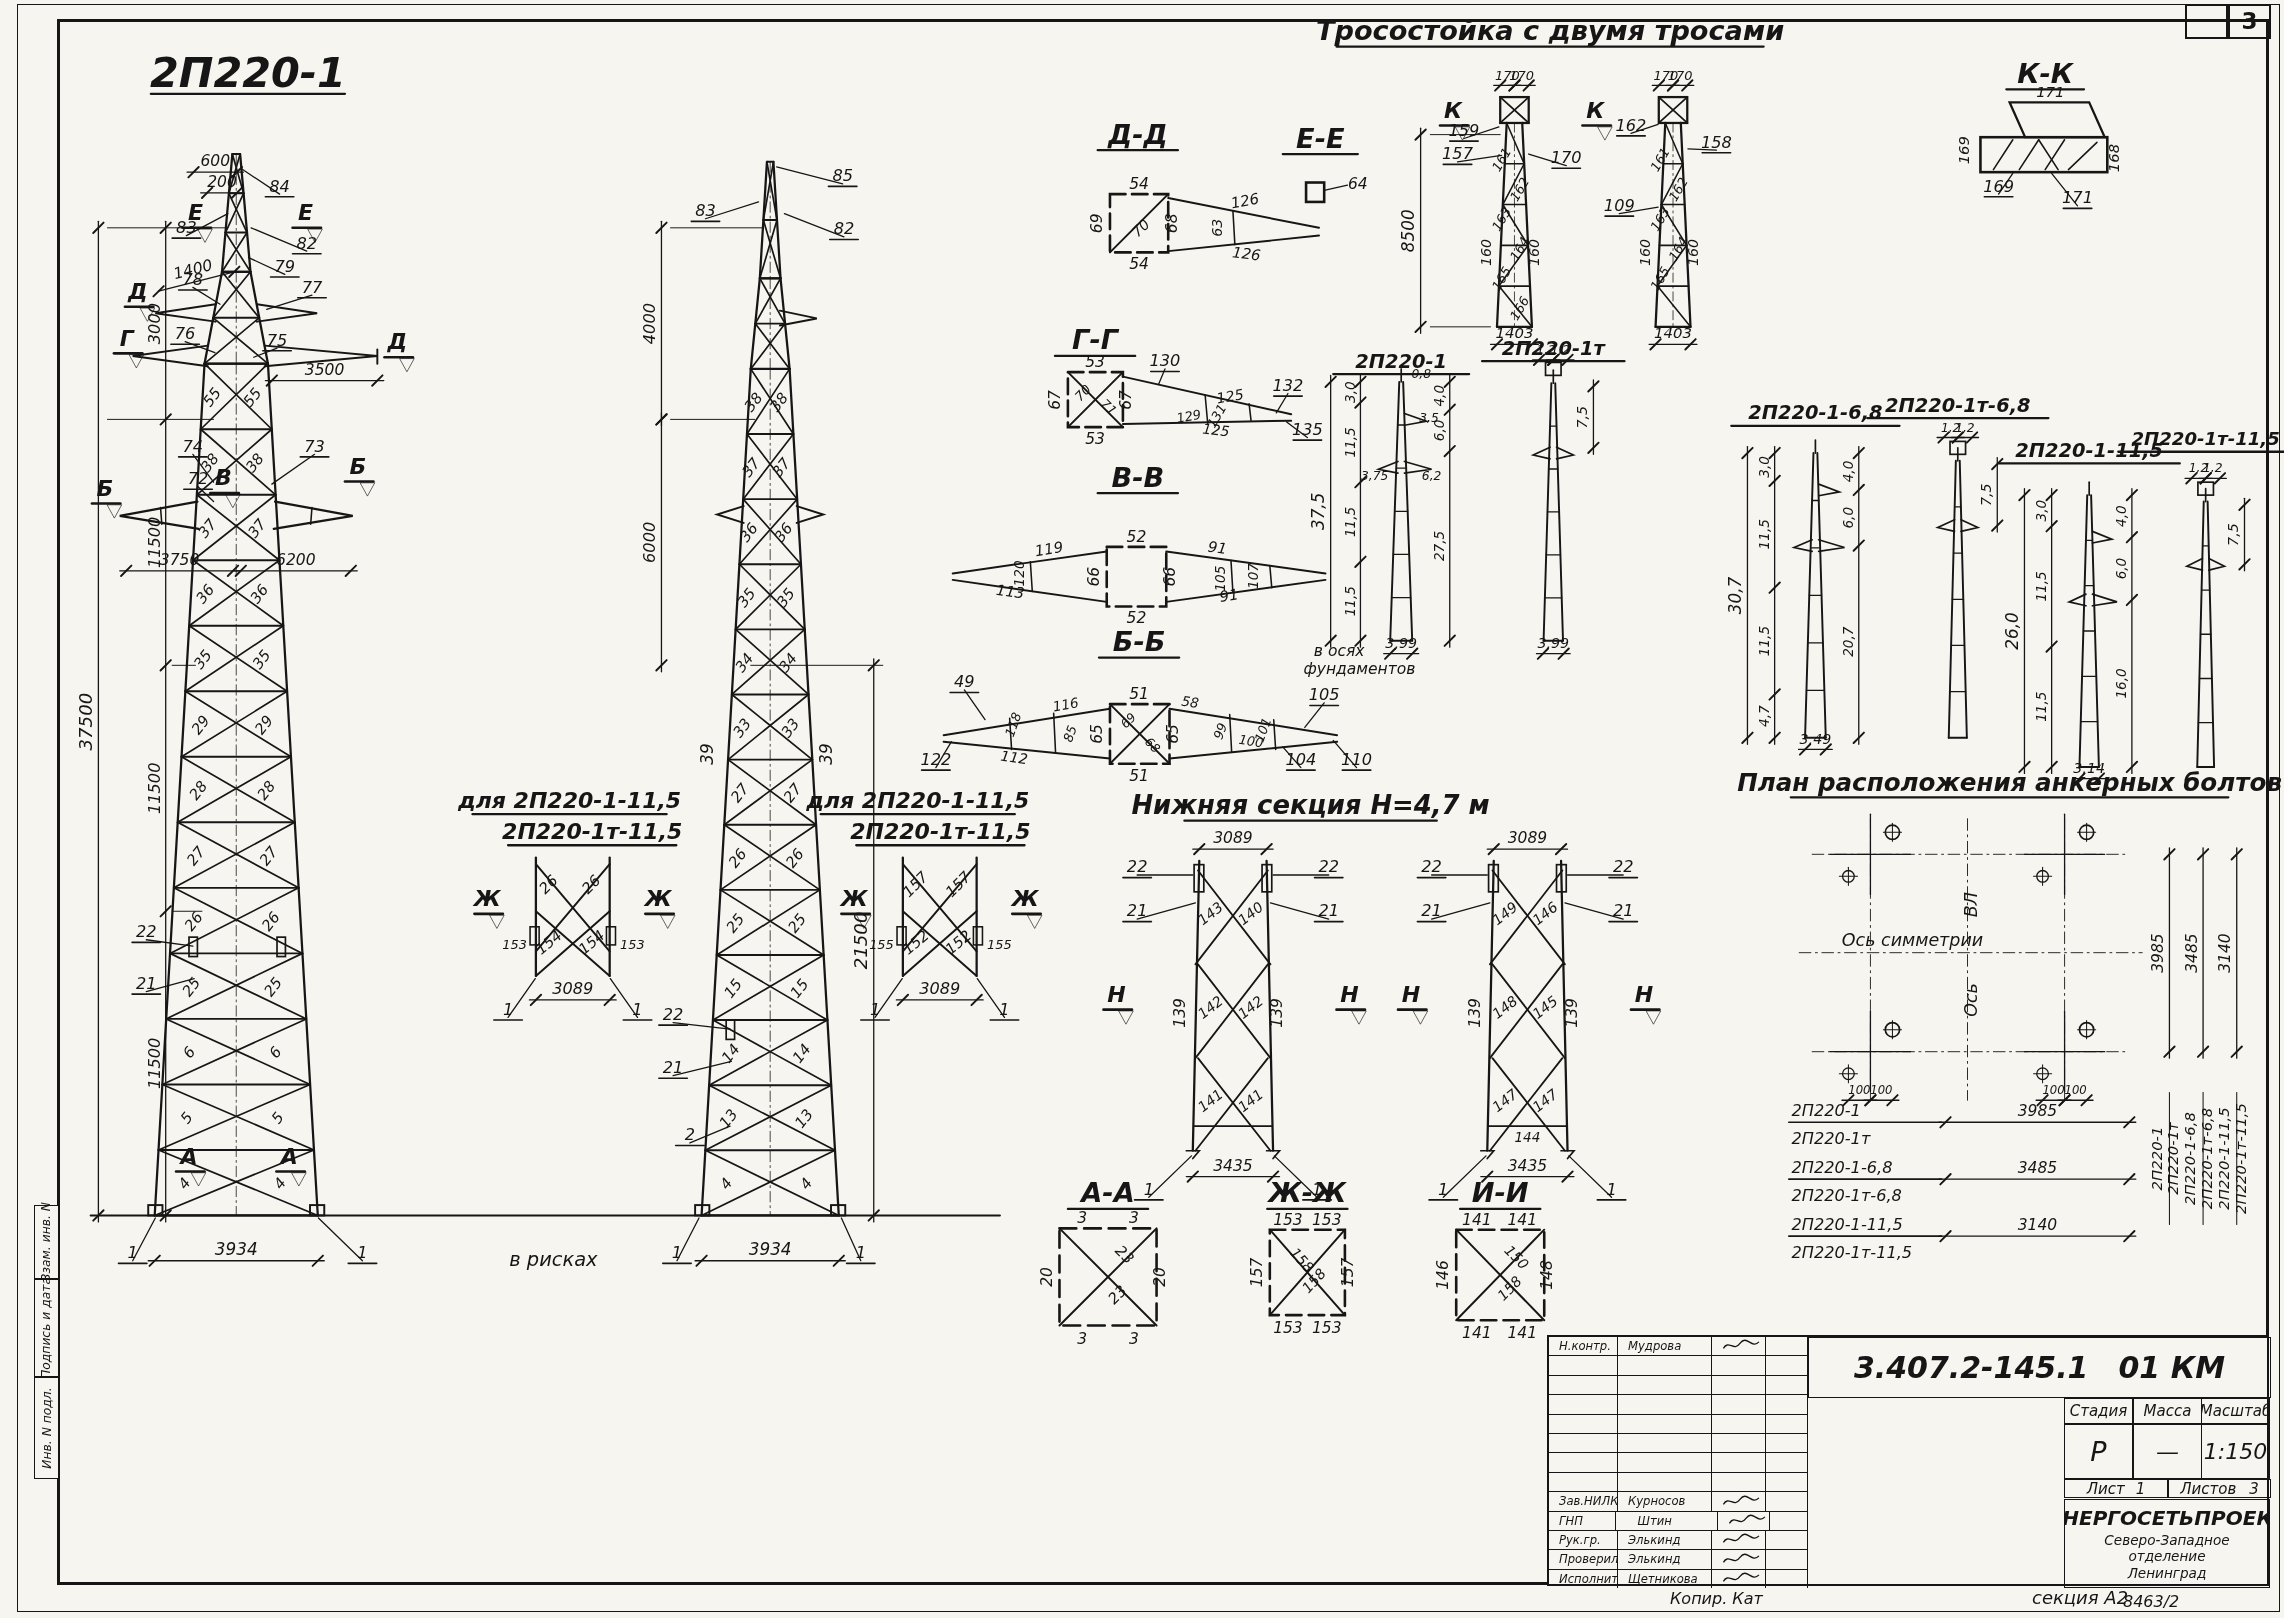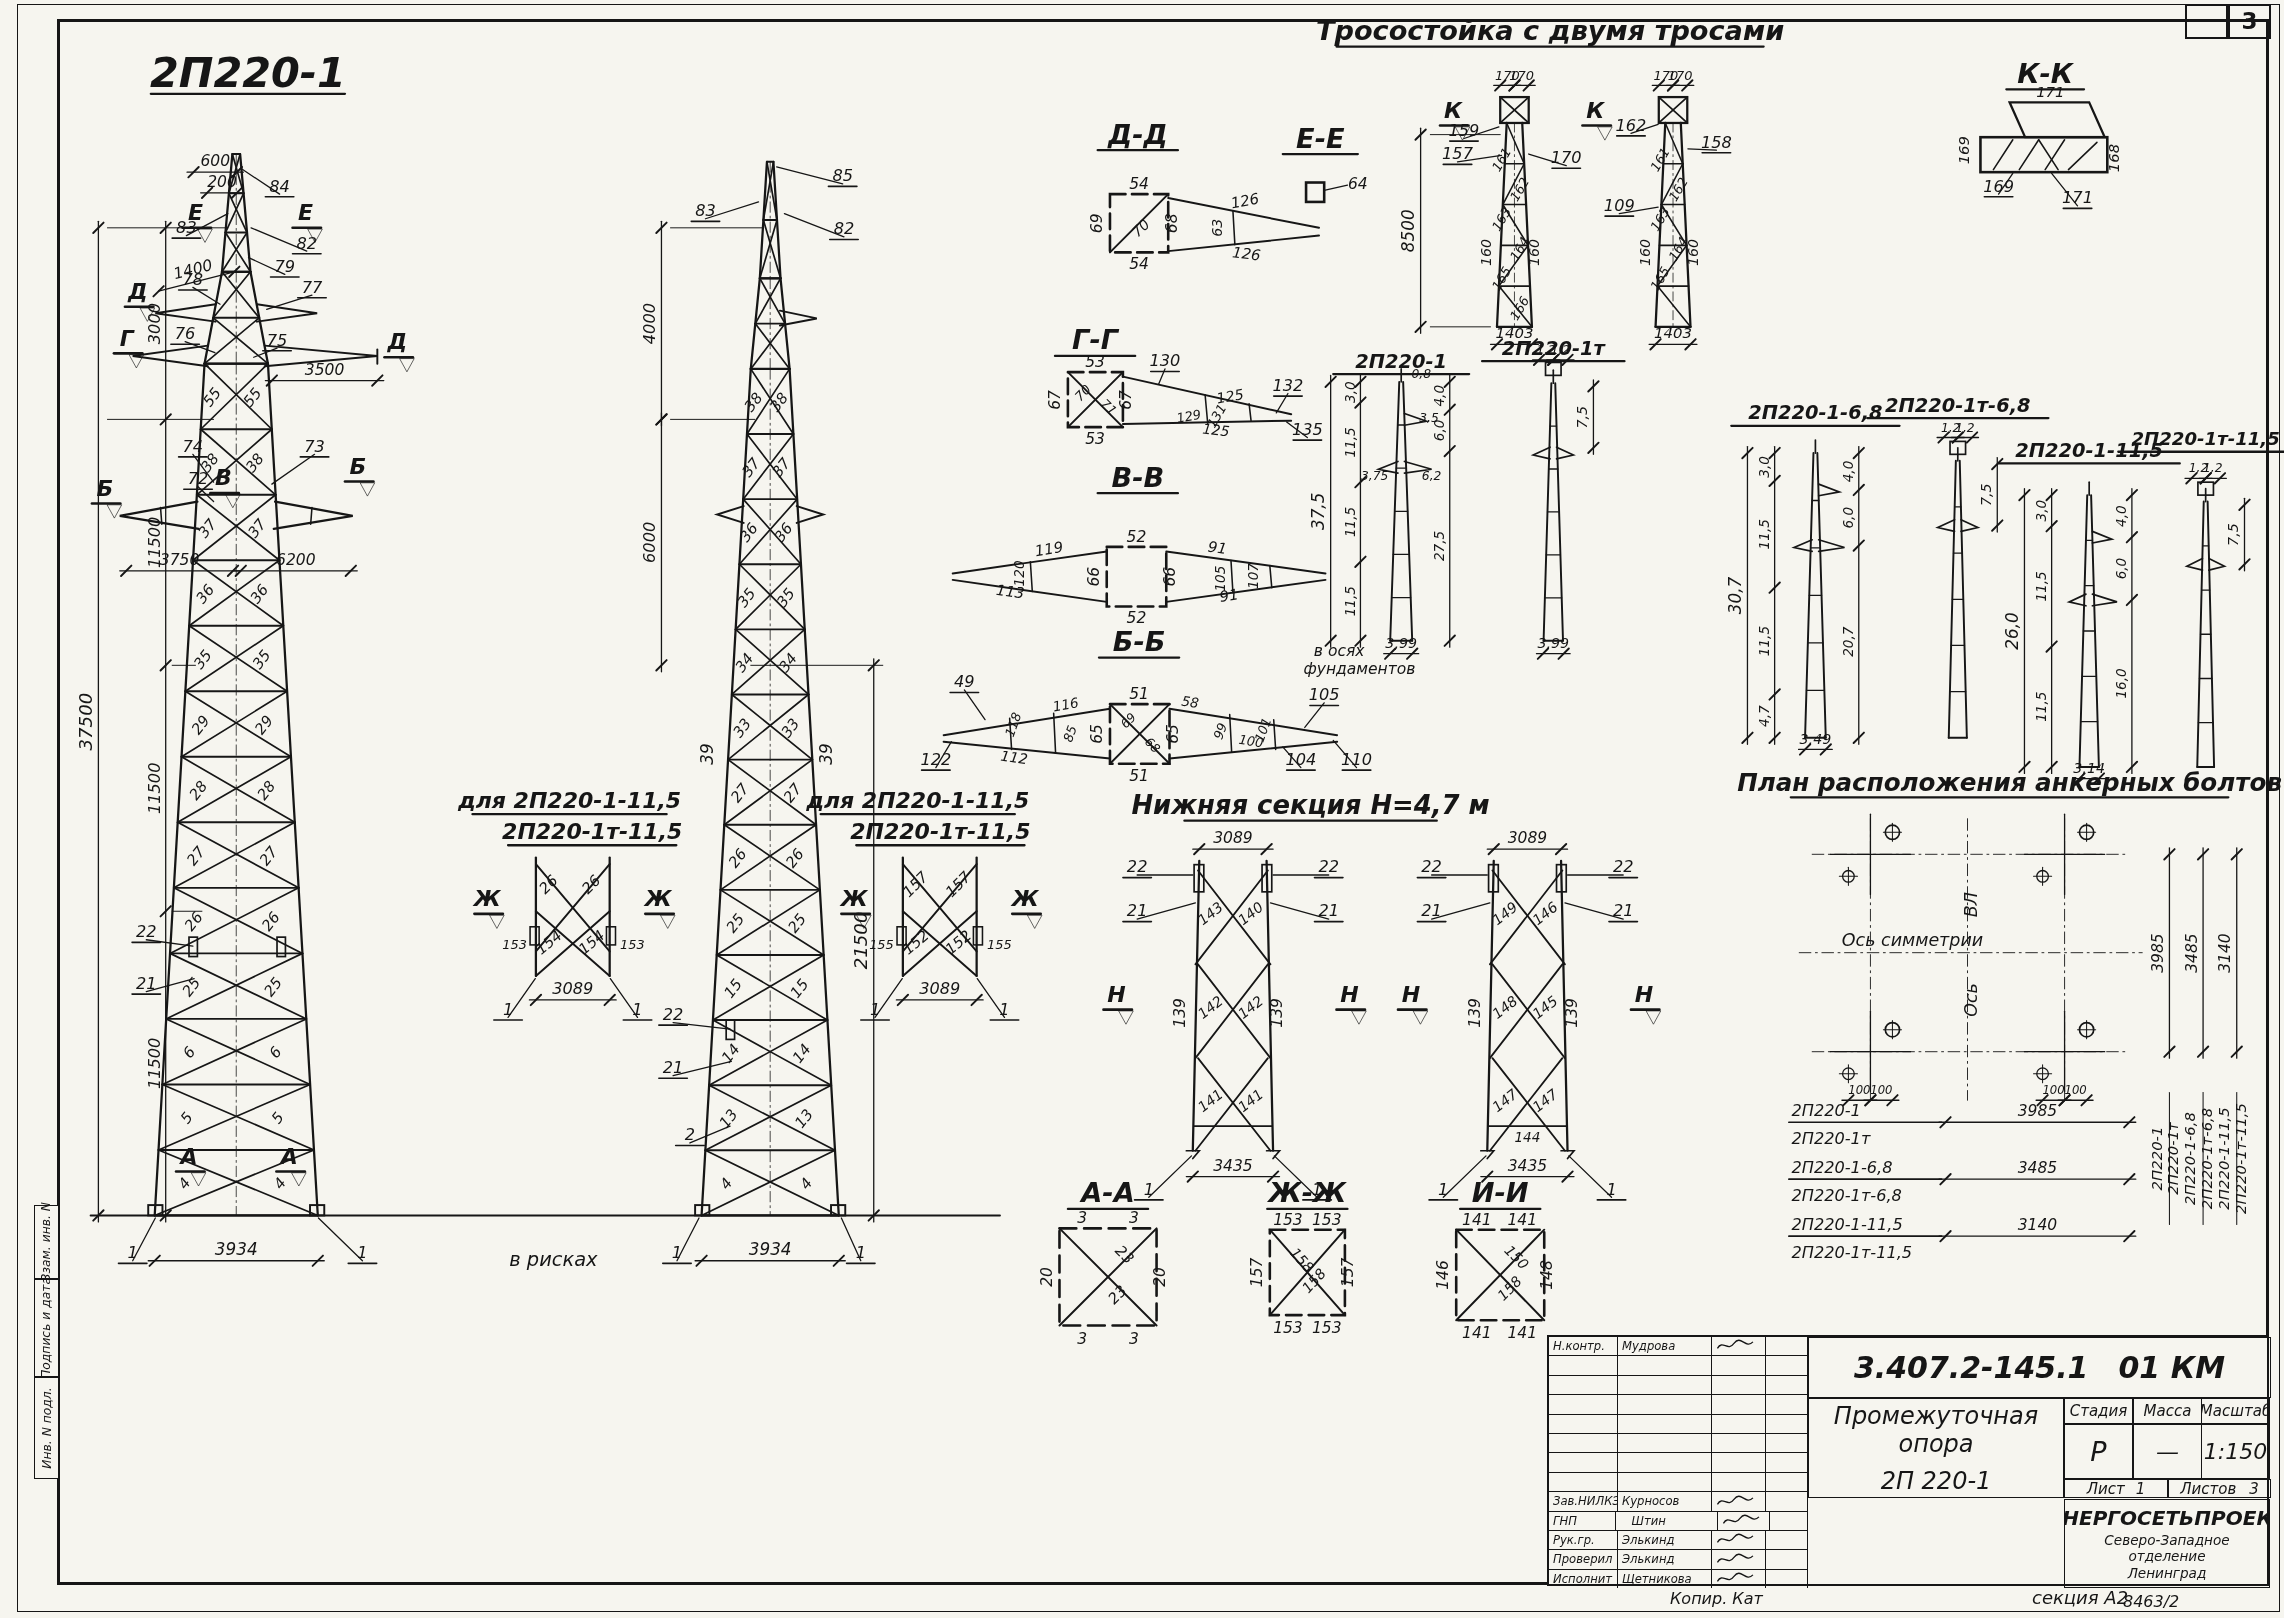--- a/index.html
+++ b/index.html
@@ -14,21 +14,21 @@
   svg#dwg{position:absolute;left:0;top:0;}
   svg#dwg line,svg#dwg polyline,svg#dwg polygon,svg#dwg rect,svg#dwg circle,svg#dwg path{stroke:#161616;fill:none;stroke-linecap:round;}
   svg#dwg text{fill:#161616;font-family:"DejaVu Sans",sans-serif;font-style:italic;}
   .tb{position:absolute;left:1547px;top:1335px;width:722px;height:251px;border:2.6px solid #161616;box-sizing:border-box;background:#f6f5ef;}
   .cell{position:absolute;border:1.9px solid #161616;box-sizing:border-box;display:flex;align-items:center;justify-content:center;
         font-style:italic;text-align:center;overflow:hidden;}
   .sigtable{position:absolute;left:0;top:0;width:259px;height:251px;display:flex;flex-direction:column;border-right:1.9px solid #161616;box-sizing:border-box;}
   .sigrow{flex:1;display:flex;border-bottom:1.3px solid #161616;}
   .sigrow:last-child{border-bottom:none;}
   .sigcell{border-right:1.3px solid #161616;box-sizing:border-box;font-size:11.6px;font-style:italic;
-           display:flex;align-items:center;padding-left:4px;white-space:nowrap;overflow:hidden;}
+           display:flex;align-items:center;padding-left:10px;white-space:nowrap;overflow:hidden;}
   .sigcell:last-child{border-right:none;}
   .freetext{position:absolute;font-style:italic;white-space:nowrap;}
 </style>
 </head>
 <body>
 
 <div class="sheet">
   <div class="obord"></div>
   <div class="frame"></div>
 
@@ -1279,24 +1279,20 @@
               <path d="M2 16 C 10 2, 18 22, 28 8 S 46 18, 57 6" stroke="#161616" fill="none" stroke-width="2"></path>
             </svg>
           </div>
           <div class="sigcell" style="width: 38px;"></div>
         </div>
       </div>
     <div class="cell" style="left:259px;top:0;width:463px;height:61px;font-size:30px;font-weight:bold;gap:30px;">
       <span>3.407.2-145.1</span>
       <span>01 КМ</span>
     </div>
-    <div class="cell" style="left:259px;top:61px;width:256px;height:100px;font-size:24px;flex-direction:column;gap:9px;">
-      <span>Промежуточная опора</span>
-      <span>2П 220-1</span>
-    </div>
     <div class="cell" style="left:515px;top:61px;width:69px;height:26px;font-size:15px;">Стадия</div>
     <div class="cell" style="left:584px;top:61px;width:69px;height:26px;font-size:15px;">Масса</div>
     <div class="cell" style="left:652px;top:61px;width:69px;height:26px;font-size:15px;">Масштаб</div>
     <div class="cell" style="left:515px;top:87px;width:69px;height:55px;font-size:27px;">Р</div>
     <div class="cell" style="left:584px;top:87px;width:69px;height:55px;font-size:23px;">—</div>
     <div class="cell" style="left:652px;top:87px;width:69px;height:55px;font-size:22px;">1:150</div>
     <div class="cell" style="left:515px;top:142px;width:104px;height:19.4px;font-size:15px;gap:11px;">
       <span>Лист</span>
       <span>1</span>
     </div>

